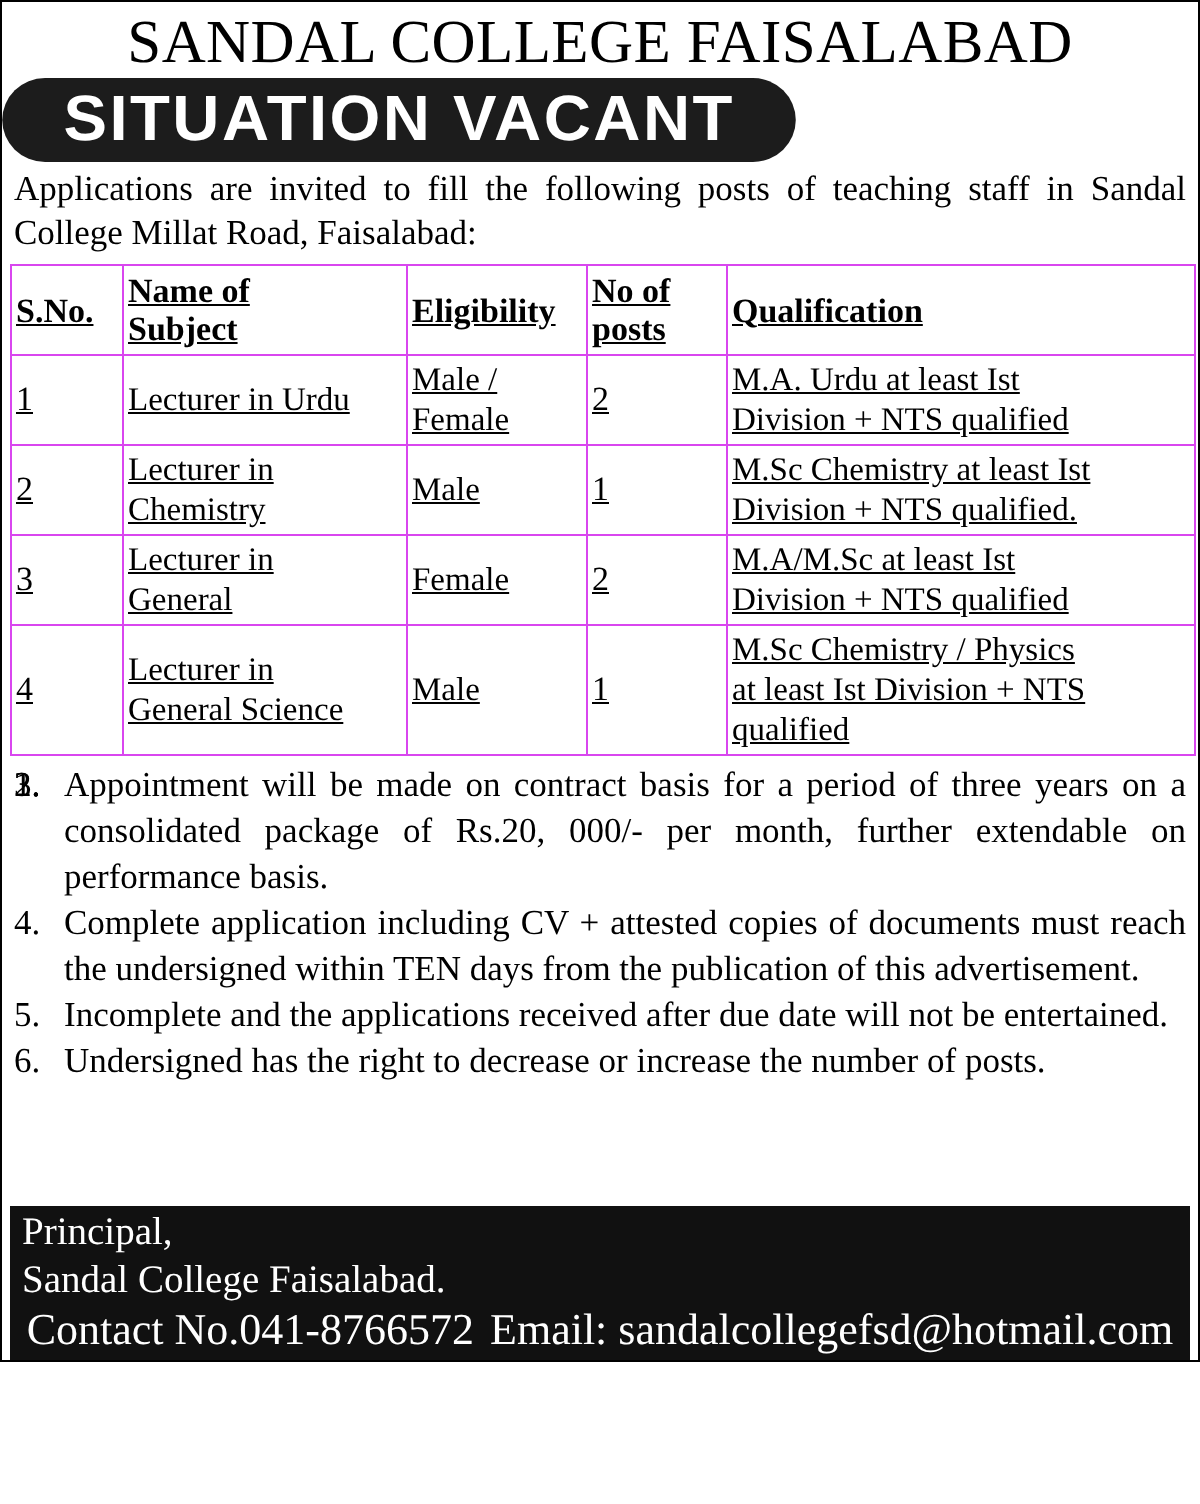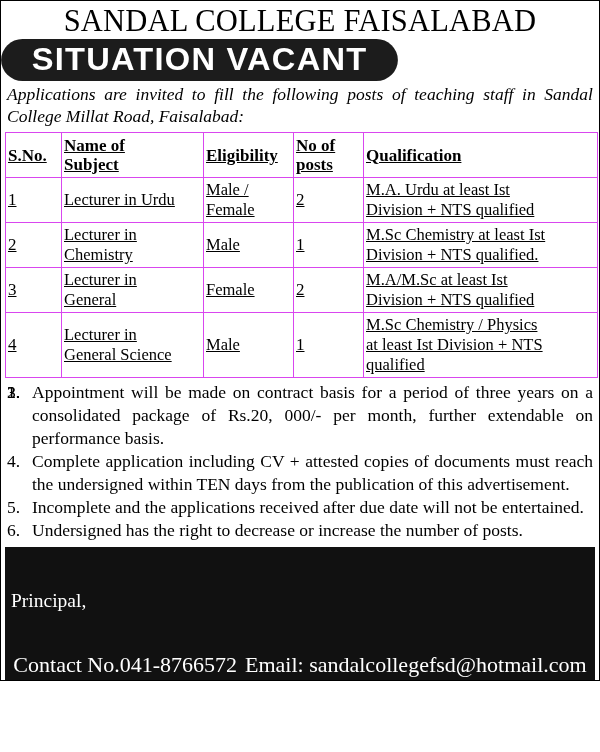--- a/index.html
+++ b/index.html
@@ -55,21 +55,20 @@
     transform: scaleX(1.02);
   }
 
   .intro {
     text-align: justify;
     text-align-last: left;
     font-size: 17.5px;
     line-height: 22px;
     margin: 2px 2px 5px 2px;
     hyphens: none;
-    font-style: italic;
   }
 
   
   table.posts {
     width: 592px;
     border-collapse: collapse;
     table-layout: fixed;
     margin: 0 0 2px 0;
   }
   table.posts th,
@@ -137,21 +136,20 @@
     background: #111111;
     color: #ffffff;
     padding: 2px 6px 3px 6px;
     box-sizing: border-box;
   }
   .footer-box .fline {
     display: block;
     font-size: 19.5px;
     line-height: 24px;
     white-space: nowrap;
-    margin-top: 40px;
   }
   .footer-box .contact-line {
     font-size: 22px;
     text-align: center;
   }
   .footer-box .email-gap { display: inline-block; width: 8px; }
 </style>
 </head>
 <body>
 
@@ -268,16 +266,17 @@
       <span>Incomplete and the applications received after due date will not be entertained.</span>
     </li>
     <li class="nojustify">
       <span class="num">6.</span>
       <span>Undersigned has the right to decrease or increase the number of posts.</span>
     </li>
   </ol>
 
   <div class="footer-box">
     <span class="fline">Principal,</span>
+    <span class="fline">Sandal College Faisalabad.</span>
     <span class="fline contact-line"><span>Contact No.041-8766572</span><span class="email-gap"></span><span>Email: sandalcollegefsd@hotmail.com</span></span>
   </div>
 
 </div>
 
 </body></html>

